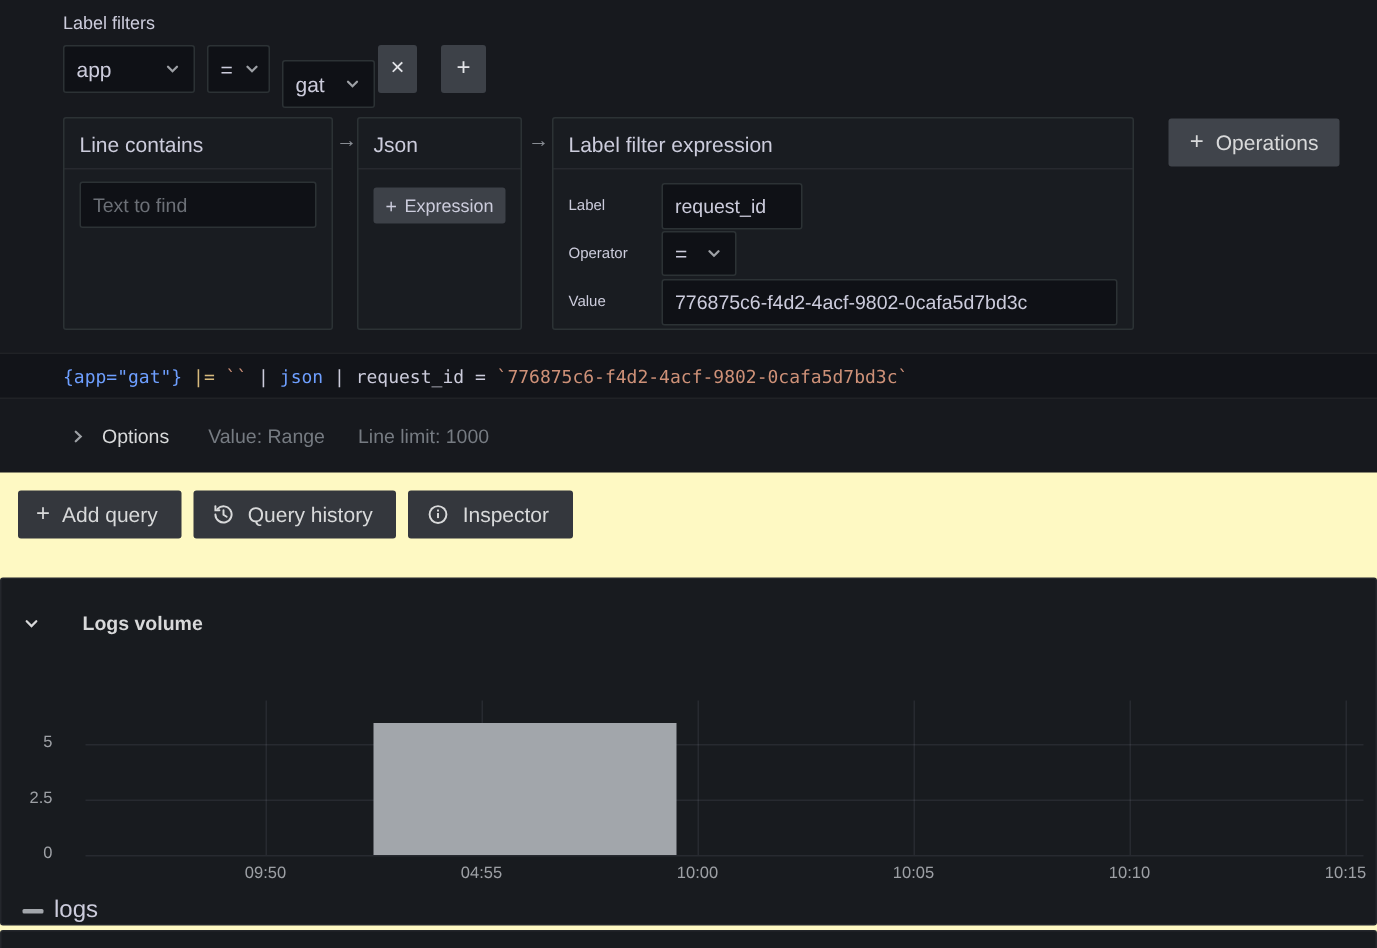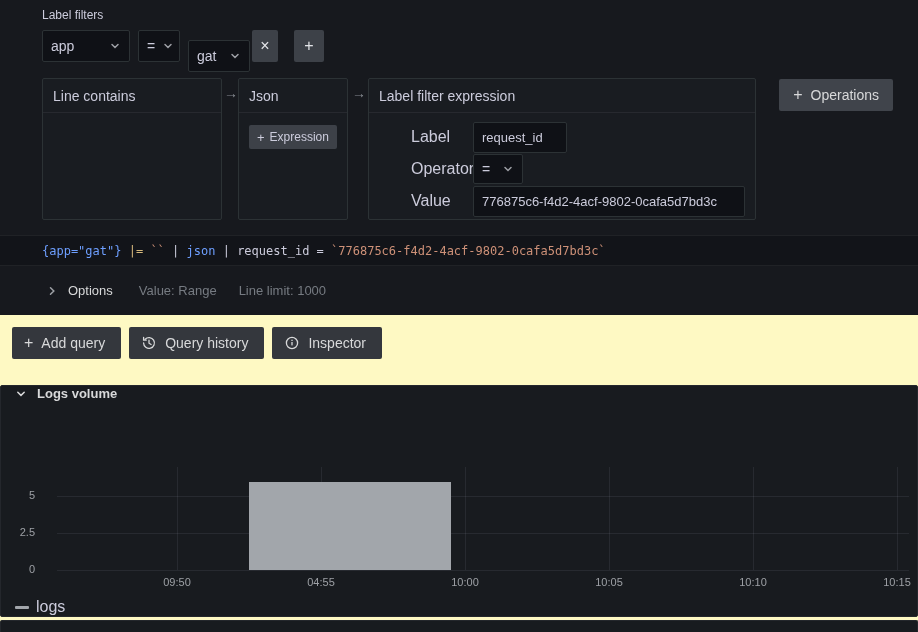--- a/index.html
+++ b/index.html
@@ -49,21 +49,21 @@
   .text-input::placeholder { color:#6c7077; }
 
   .mini-btn {
     height:24px; padding:0 8px; font-size:12px; background:#3d4148; border:none; border-radius:2px;
     color:#ccccdc; display:inline-flex; gap:5px; align-items:center; cursor:pointer;
     font-family:"Liberation Sans", sans-serif; margin-top:4px;
   }
   .mini-btn .plus { font-size:13px; }
 
   .field-row { display:flex; align-items:center; height:32px; }
-  .field-label { width:62px; font-size:16px; font-weight:500; color:#ccccdc; flex:none;margin-left:32px; }
+  .field-label { width:62px; font-size:10px; font-weight:500; color:#ccccdc; flex:none; }
   .inp-label { width:94px; } .inp-value { width:308px; }
   .sel-operator { width:50px; height:30px; }
 
   .btn-operations {
     position:absolute; top:79px; right:25px; height:32px; padding:0 14px;
     background:#40444b; border:none; border-radius:2px; color:#d8d9da; cursor:pointer;
     font-size:14px; font-weight:500; display:flex; align-items:center; gap:8px;
     font-family:"Liberation Sans", sans-serif;
   }
   .btn-operations .plus { font-size:16px; font-weight:400; }
@@ -85,21 +85,21 @@
   .toolbar { position:absolute; top:327px; left:12px; display:flex; gap:8px; }
   .tb-btn {
     height:32px; padding:0 16px 0 12px; background:#34373d; border:none; border-radius:2px;
     color:#d8d9da; font-size:14px; font-weight:500; display:flex; align-items:center; gap:8px;
     cursor:pointer; font-family:"Liberation Sans", sans-serif;
   }
   .tb-btn .plus { font-size:16px; font-weight:400; }
 
   
   .lv-panel { position:absolute; top:385px; left:0; width:918px; height:232px; background:#181b1f; border:1px solid #24272c; border-radius:2px; }
-  .lv-header { position:absolute; top:0; left:14px; display:flex; align-items:center; gap:10px; cursor:pointer; }
+  .lv-header { position:absolute; top:22px; left:14px; display:flex; align-items:center; gap:28px; cursor:pointer; }
   .lv-title { font-size:13px; font-weight:600; color:#d8d9da; }
 
   #lv-plot { position:absolute; left:56px; top:81px; width:852px; height:103px; }
   .hgrid { position:absolute; left:0; right:0; height:1px; background:rgba(204,204,220,0.09); }
   .vgrid { position:absolute; top:0; bottom:0; width:1px; background:rgba(204,204,220,0.09); }
   .bar { position:absolute; bottom:0; }
   #lv-ylabels { position:absolute; left:0; top:81px; width:46px; height:103px; }
   .ylab { position:absolute; right:12px; width:34px; text-align:right; font-size:11px; color:#9da0a5; }
   #lv-xlabels { position:absolute; left:56px; top:190px; width:852px; height:14px; }
   .xlab { position:absolute; transform:translateX(-50%); font-size:11px; color:#9da0a5; }
@@ -148,20 +148,23 @@
       <button class="sq-btn btn-remove">
         <span>×</span>
       </button>
       <button class="sq-btn btn-addfilter">
         <span>+</span>
       </button>
     </div>
 
     <div class="op-box op-box1">
       <div class="op-header">Line contains</div>
+      <div class="op-body">
+        <input class="text-input" type="text" placeholder="Text to find" style="">
+      </div>
     </div>
 
     <span class="arrow arrow1">→</span>
 
     <div class="op-box op-box2">
       <div class="op-header">Json</div>
       <div class="op-body">
         <button class="mini-btn">
           <span class="plus">+</span>
           <span>Expression</span>

